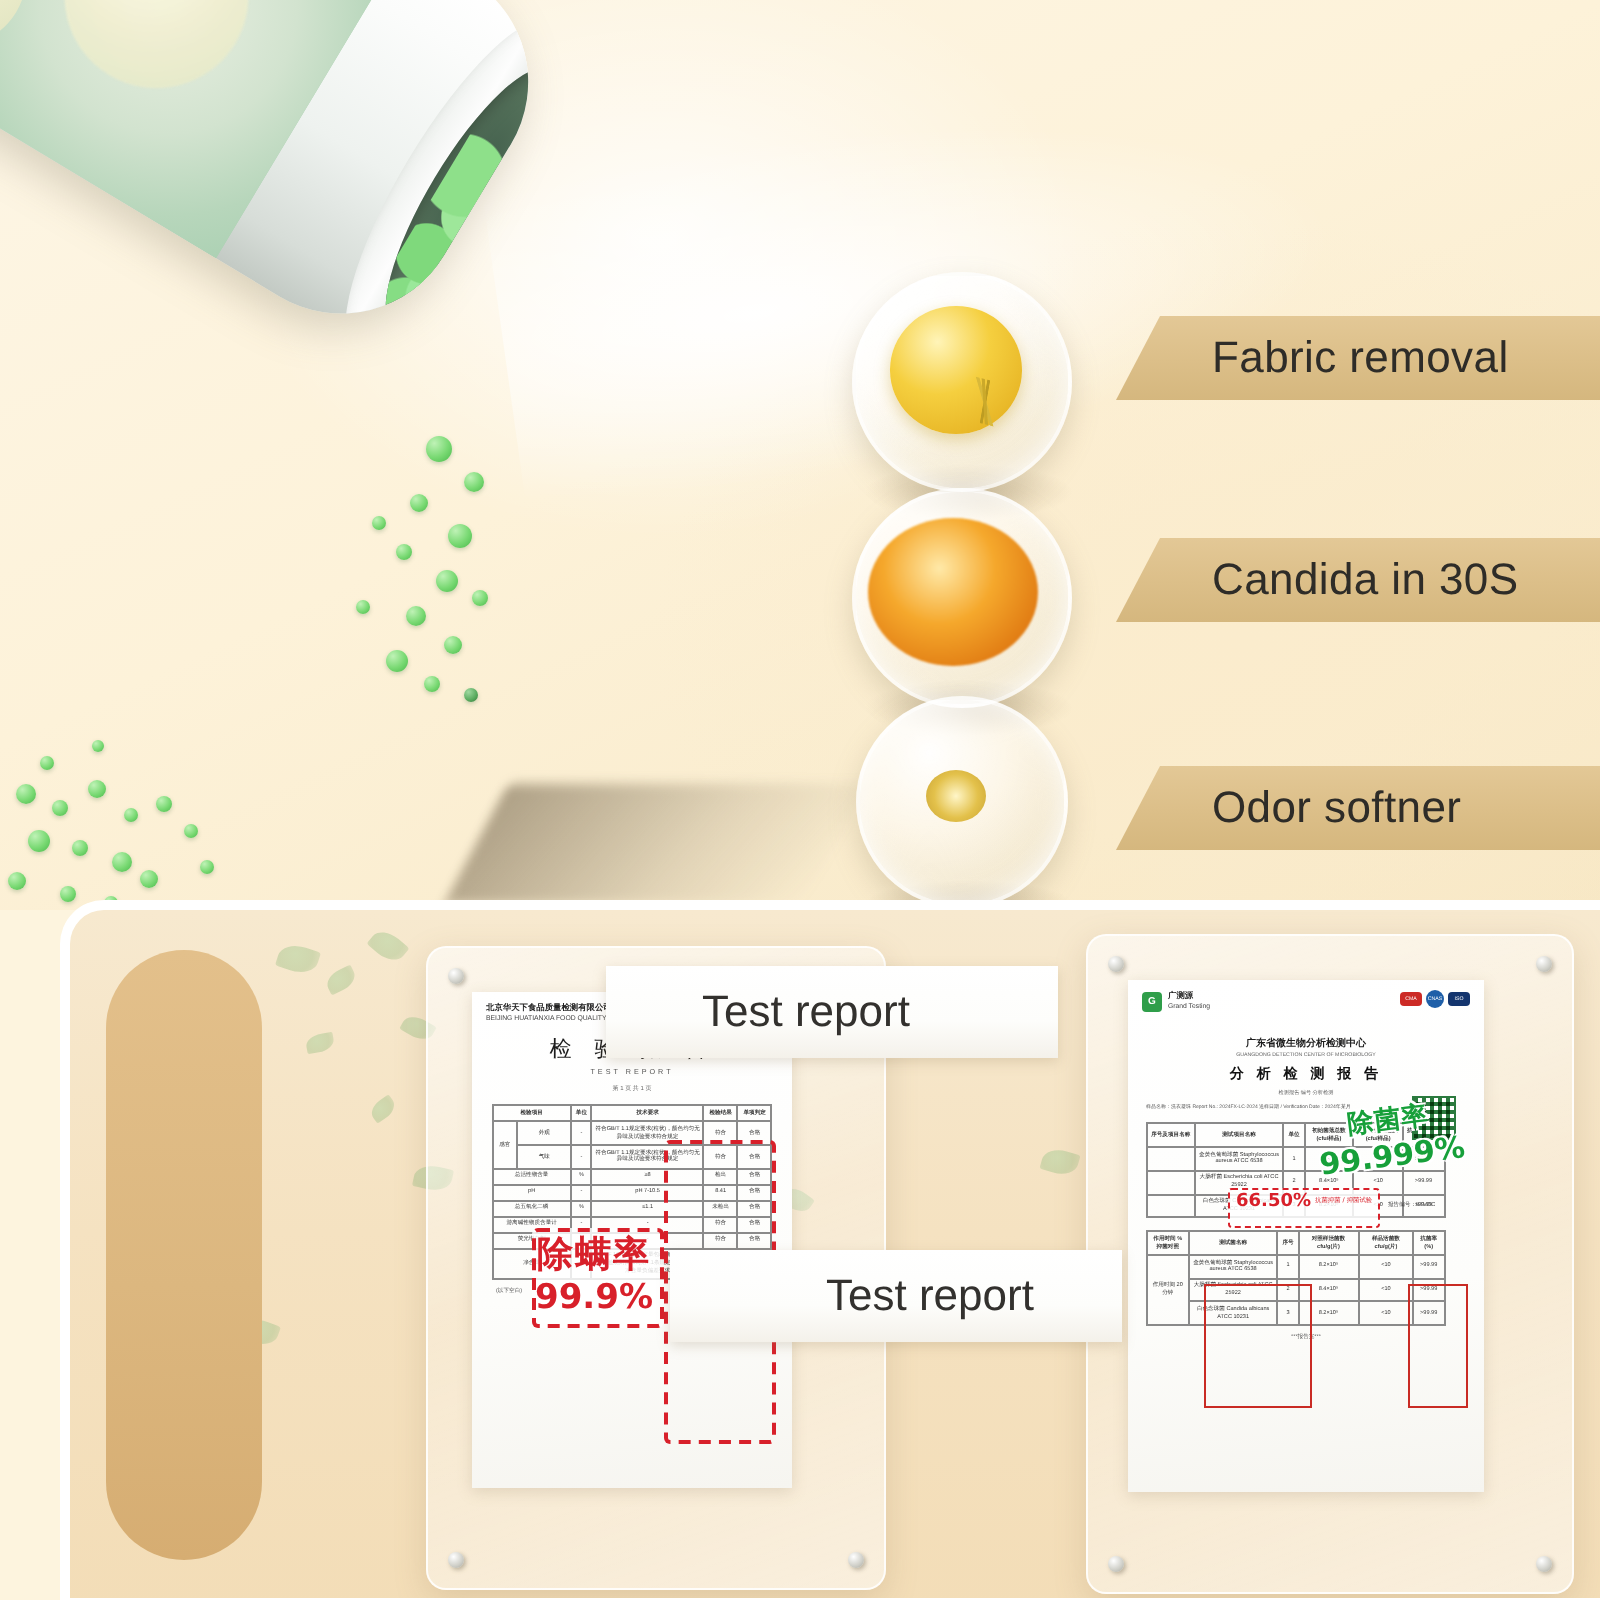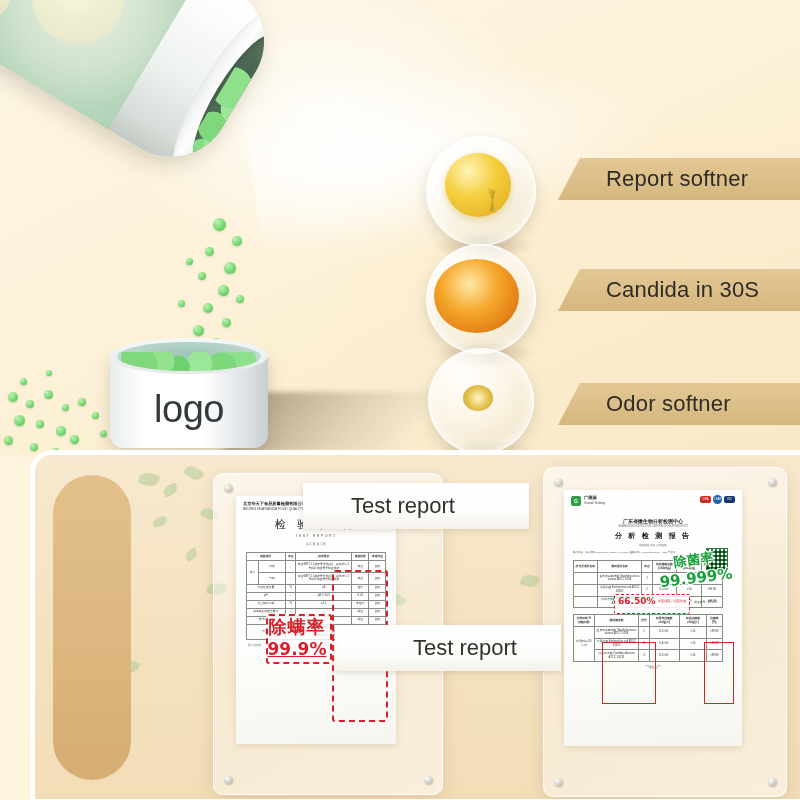--- a/index.html
+++ b/index.html
@@ -223,21 +223,21 @@
   table.rpt td,table.rpt th{border:.5px solid #8a8a8a;font-size:2.8px;color:#333;text-align:center;padding:1.6px 1px;line-height:1.35;}
 
   .dash-box{
     position:absolute;border:2.5px dashed #d8202a;border-radius:3px;pointer-events:none;
   }
   .stamp-red{
     position:absolute;display:flex;flex-direction:column;align-items:center;justify-content:center;
     color:#d8202a;font-weight:bold;font-family:"DejaVu Sans",sans-serif;
   }
   .stamp-red .cn{font-size:18px;letter-spacing:1px;}
-  .stamp-red .num{font-size:17px;text-decoration:underline;}
+  .stamp-red .num{font-size:17px;}
 
   .stamp-green{
     position:absolute;display:flex;flex-direction:column;align-items:center;justify-content:center;
     color:#17a03a;font-weight:bold;transform:rotate(-7deg);font-family:"DejaVu Sans",sans-serif;
     text-shadow:1px 1px 0 #ffffff,-1px -1px 0 #ffffff,1px -1px 0 #ffffff,-1px 1px 0 #ffffff;
   }
   .stamp-green .cn{font-size:13px;letter-spacing:.5px;}
   .stamp-green .num{font-size:15px;}
 
   .red-line-box{position:absolute;border:1.2px solid #c92b24;}
@@ -318,28 +318,20 @@
       <div class="bead" style="left:30px;top:443px;width:8px;height:8px"></div>
       <div class="bead" style="left:52px;top:448px;width:7px;height:7px"></div>
       <div class="bead" style="left:70px;top:435px;width:9px;height:9px"></div>
       <div class="bead" style="left:100px;top:430px;width:7px;height:7px"></div>
       <div class="bead" style="left:20px;top:378px;width:7px;height:7px"></div>
       <div class="bead" style="left:46px;top:370px;width:6px;height:6px"></div>
     </div>
 
     <div class="cup-shadow"></div>
 
-    <div class="cup">
-      <div class="cup-body"></div>
-      <div class="cup-rim"></div>
-      <div class="cup-inner">
-        <div class="cup-fill"></div>
-      </div>
-      <div class="cup-logo">logo</div>
-    </div>
 
     <div class="jar-shadow" style="left:432px;top:232px;width:105px;height:28px"></div>
     <div class="jar" style="left:426px;top:136px;width:106px;height:106px">
       <div class="jar-glass"></div>
       <div class="jar-core jar1-core"></div>
       <div class="herb" style="left:50px;top:54px;transform:rotate(14deg)"></div>
     </div>
 
     <div class="jar-shadow" style="left:432px;top:340px;width:105px;height:28px"></div>
     <div class="jar" style="left:426px;top:244px;width:106px;height:106px">
@@ -347,21 +339,21 @@
       <div class="jar-core jar2-core"></div>
     </div>
 
     <div class="jar-shadow" style="left:432px;top:440px;width:105px;height:24px"></div>
     <div class="jar" style="left:428px;top:348px;width:102px;height:102px">
       <div class="jar-glass"></div>
       <div class="jar-core jar3-core"></div>
     </div>
 
     <div class="feat" style="left:558px;top:158px;width:242px">
-      <span>Report softner</span>
+      <span>Fabric removal</span>
     </div>
     <div class="feat" style="left:558px;top:269px;width:242px">
       <span>Candida in 30S</span>
     </div>
     <div class="feat" style="left:558px;top:383px;width:242px">
       <span>Odor softner</span>
     </div>
   </div>
 
   <div class="bottom-panel">

